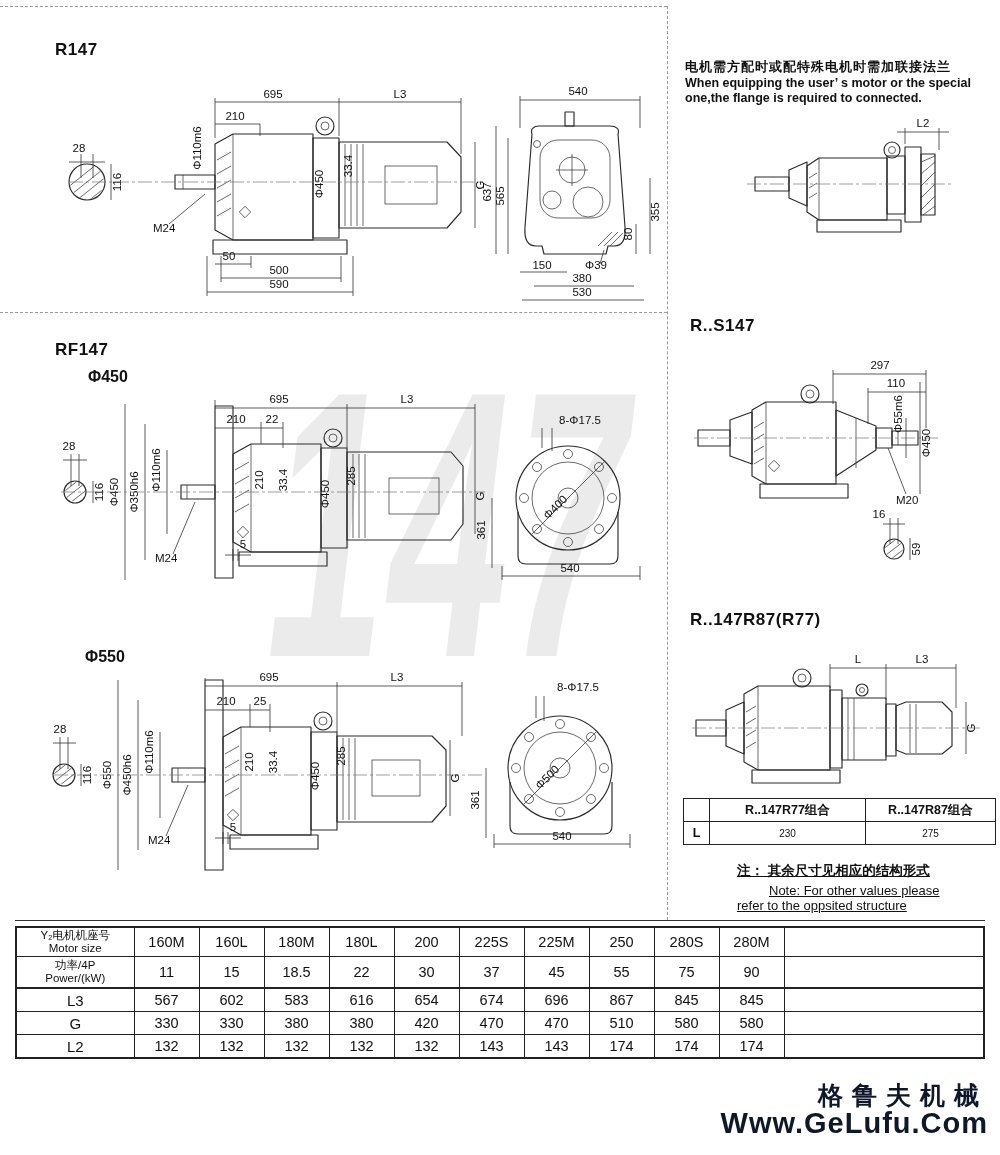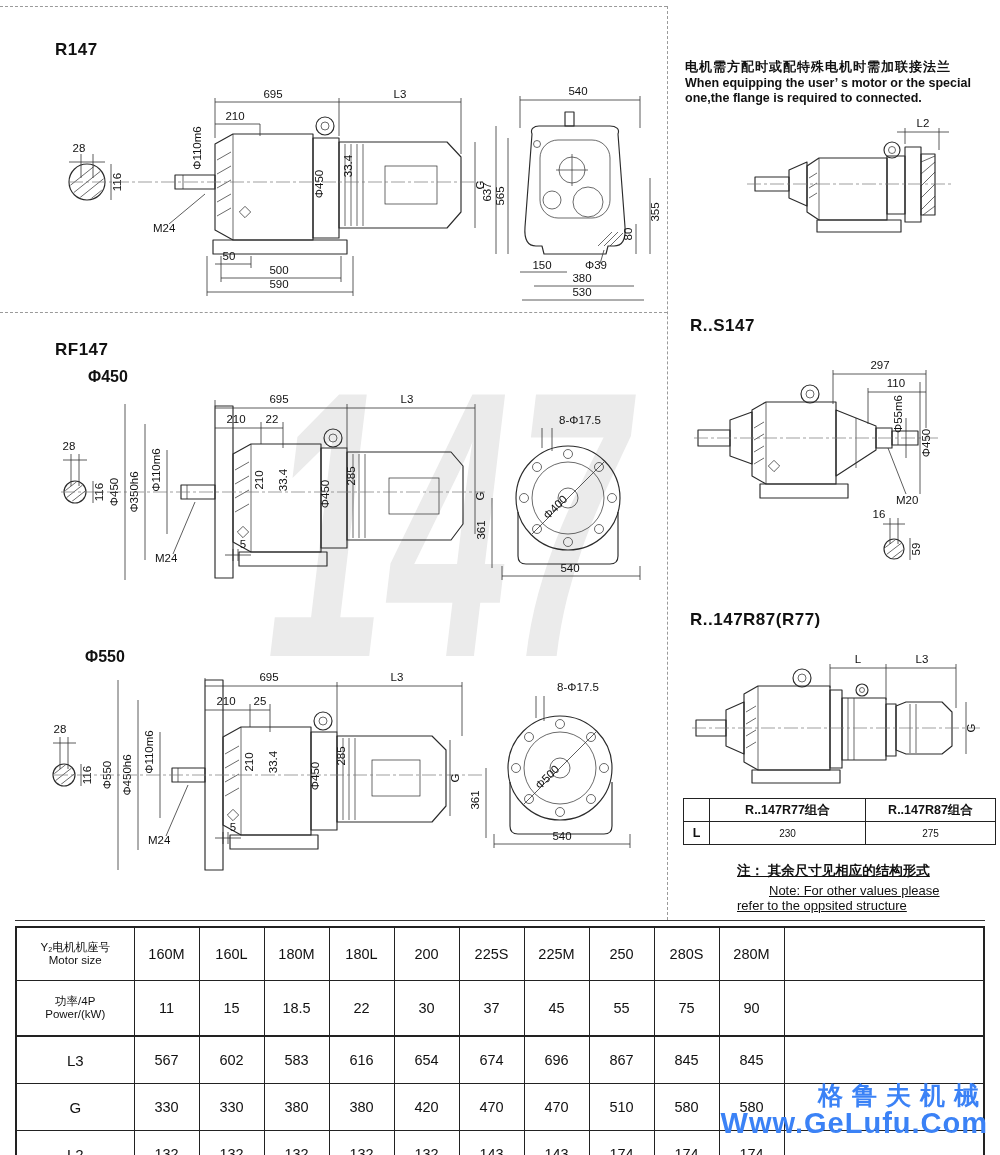--- a/index.html
+++ b/index.html
@@ -20,29 +20,29 @@
          transform:scaleX(.56) skewX(-12deg);transform-origin:left top;letter-spacing:2px;
          user-select:none;z-index:0;}
   .note-cn{font-size:13.5px;font-weight:bold;}
   .note-en{font-size:13px;}
   
   table.combo{border-collapse:collapse;table-layout:fixed;}
   table.combo td{border:1.4px solid #222;text-align:center;font-size:10px;height:22px;padding:0;}
   table.combo td.hd{font-weight:bold;font-size:12.5px;}
   
   table.main{border-collapse:collapse;table-layout:fixed;width:970px;}
-  table.main td{border:1px solid #222;text-align:center;font-size:14.5px;padding:12px;}
+  table.main td{border:1px solid #222;text-align:center;font-size:14.5px;padding:0;}
   table.main tr.hrow td{height:28px;}
   table.main tr.prow td{height:30px;margin-top:24px;}
   table.main tr.drow td{height:22px;}
   table.main tr.drow td.lb{font-size:15px;}
   table.main .two{font-size:11.5px;line-height:1.15;}
   table.main{border:2px solid #222;}
   table.main tr.thick td{border-top-width:2px;}
-  .redwm{color:#3b82f6;font-weight:bold;text-align:right;line-height:1.05;}
+  .redwm{color:#0f172a;font-weight:bold;text-align:right;line-height:1.05;}
   .redwm .b{font-size:25px;letter-spacing:9px;}
   .redwm .u{font-size:29px;letter-spacing:1px;}
   .flange-cn{font-size:13px;font-weight:bold;letter-spacing:1px;}
   .flange-en{font-size:12.5px;font-weight:bold;line-height:1.2;}
 </style>
 </head>
 <body>
 
 <div id="page">
 

